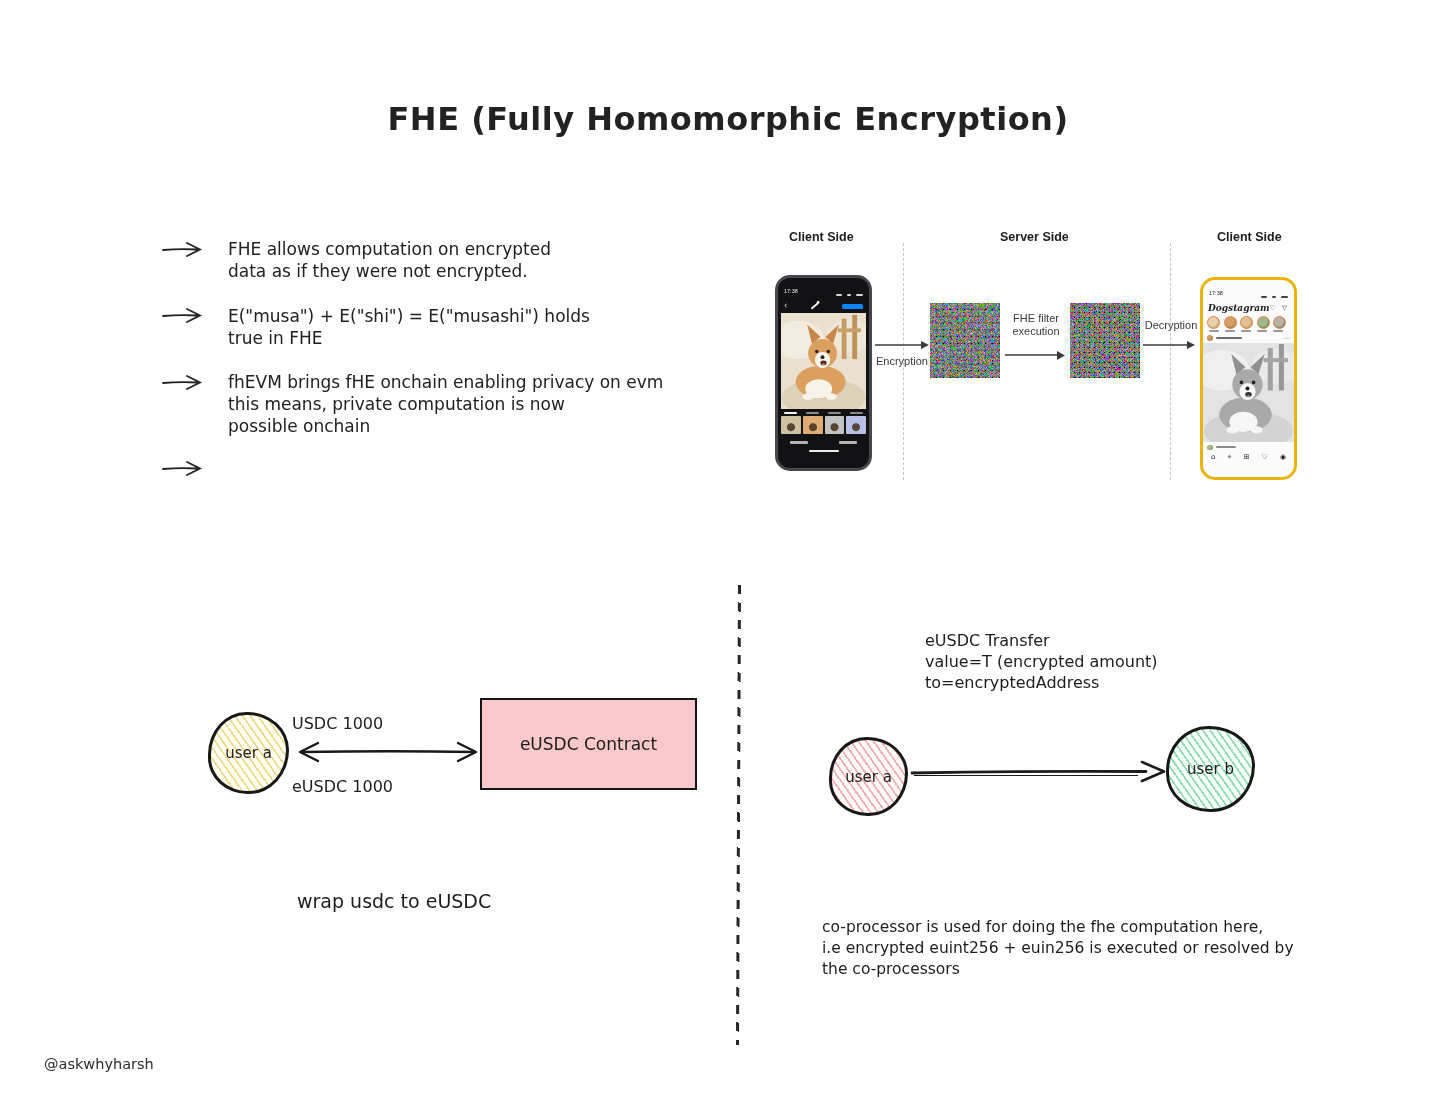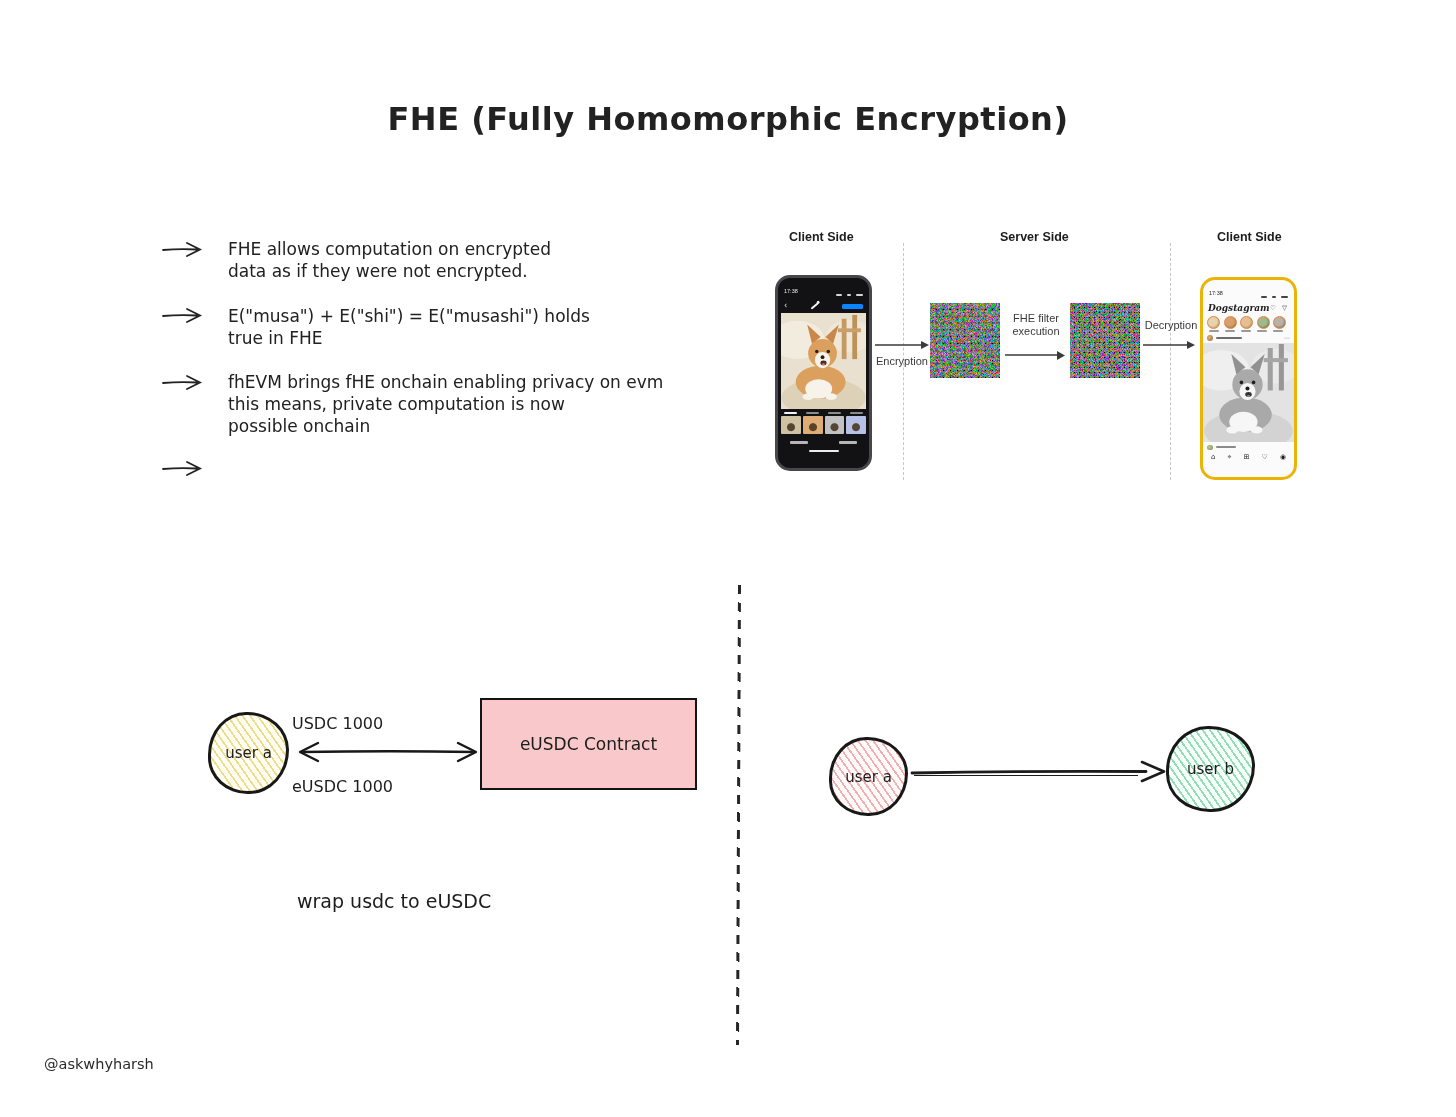--- a/index.html
+++ b/index.html
@@ -315,27 +315,33 @@
     <path d="M28 5 L10 14 L28 23" stroke="#181818" stroke-width="2.4" fill="none" stroke-linecap="round" stroke-linejoin="round"></path>
     <path d="M168 5 L186 14 L168 23" stroke="#181818" stroke-width="2.4" fill="none" stroke-linecap="round" stroke-linejoin="round"></path>
   </svg>
 
   <div class="abs edge-label hand" style="left:292px; top:777px; width:190px;">eUSDC 1000</div>
 
   <div class="abs contract-box hand" style="left:480px; top:698px; width:217px; height:92px;">eUSDC Contract</div>
 
   <div class="abs caption hand" style="left:297px; top:890px;text-align:center;">wrap usdc to eUSDC</div>
 
+  <div class="abs transfer-header pre hand" style="left:925px; top:630px;">eUSDC Transfer
+value=T (encrypted amount)
+to=encryptedAddress</div>
 
   <div class="abs node hatch-red hand" style="left:829px; top:737px; width:79px; height:79px;">user a</div>
 
   <svg class="abs" style="left:908px; top:758px;" width="262" height="28">
     <path d="M4 15 C80 13.5,170 13,238 13.5" stroke="#1c1c1c" stroke-width="2.8" fill="none" stroke-linecap="round"></path>
     <path d="M6 17.5 H230" stroke="#1c1c1c" stroke-width="1" fill="none"></path>
     <path d="M234 4 L256 13.5 L234 23" stroke="#1c1c1c" stroke-width="2.6" fill="none" stroke-linecap="round" stroke-linejoin="round"></path>
   </svg>
 
   <div class="abs node hatch-green hand" style="left:1166px; top:726px; width:89px; height:86px;">user b</div>
 
+  <div class="abs note pre hand" style="left:822px; top:917px;">co-processor is used for doing the fhe computation here,
+i.e encrypted  euint256  + euin256 is executed or resolved by
+the co-processors</div>
 
   <div class="abs watermark hand" style="left:44px; top:1056px;">@askwhyharsh</div>
 
 </div>
 
 </body></html>

